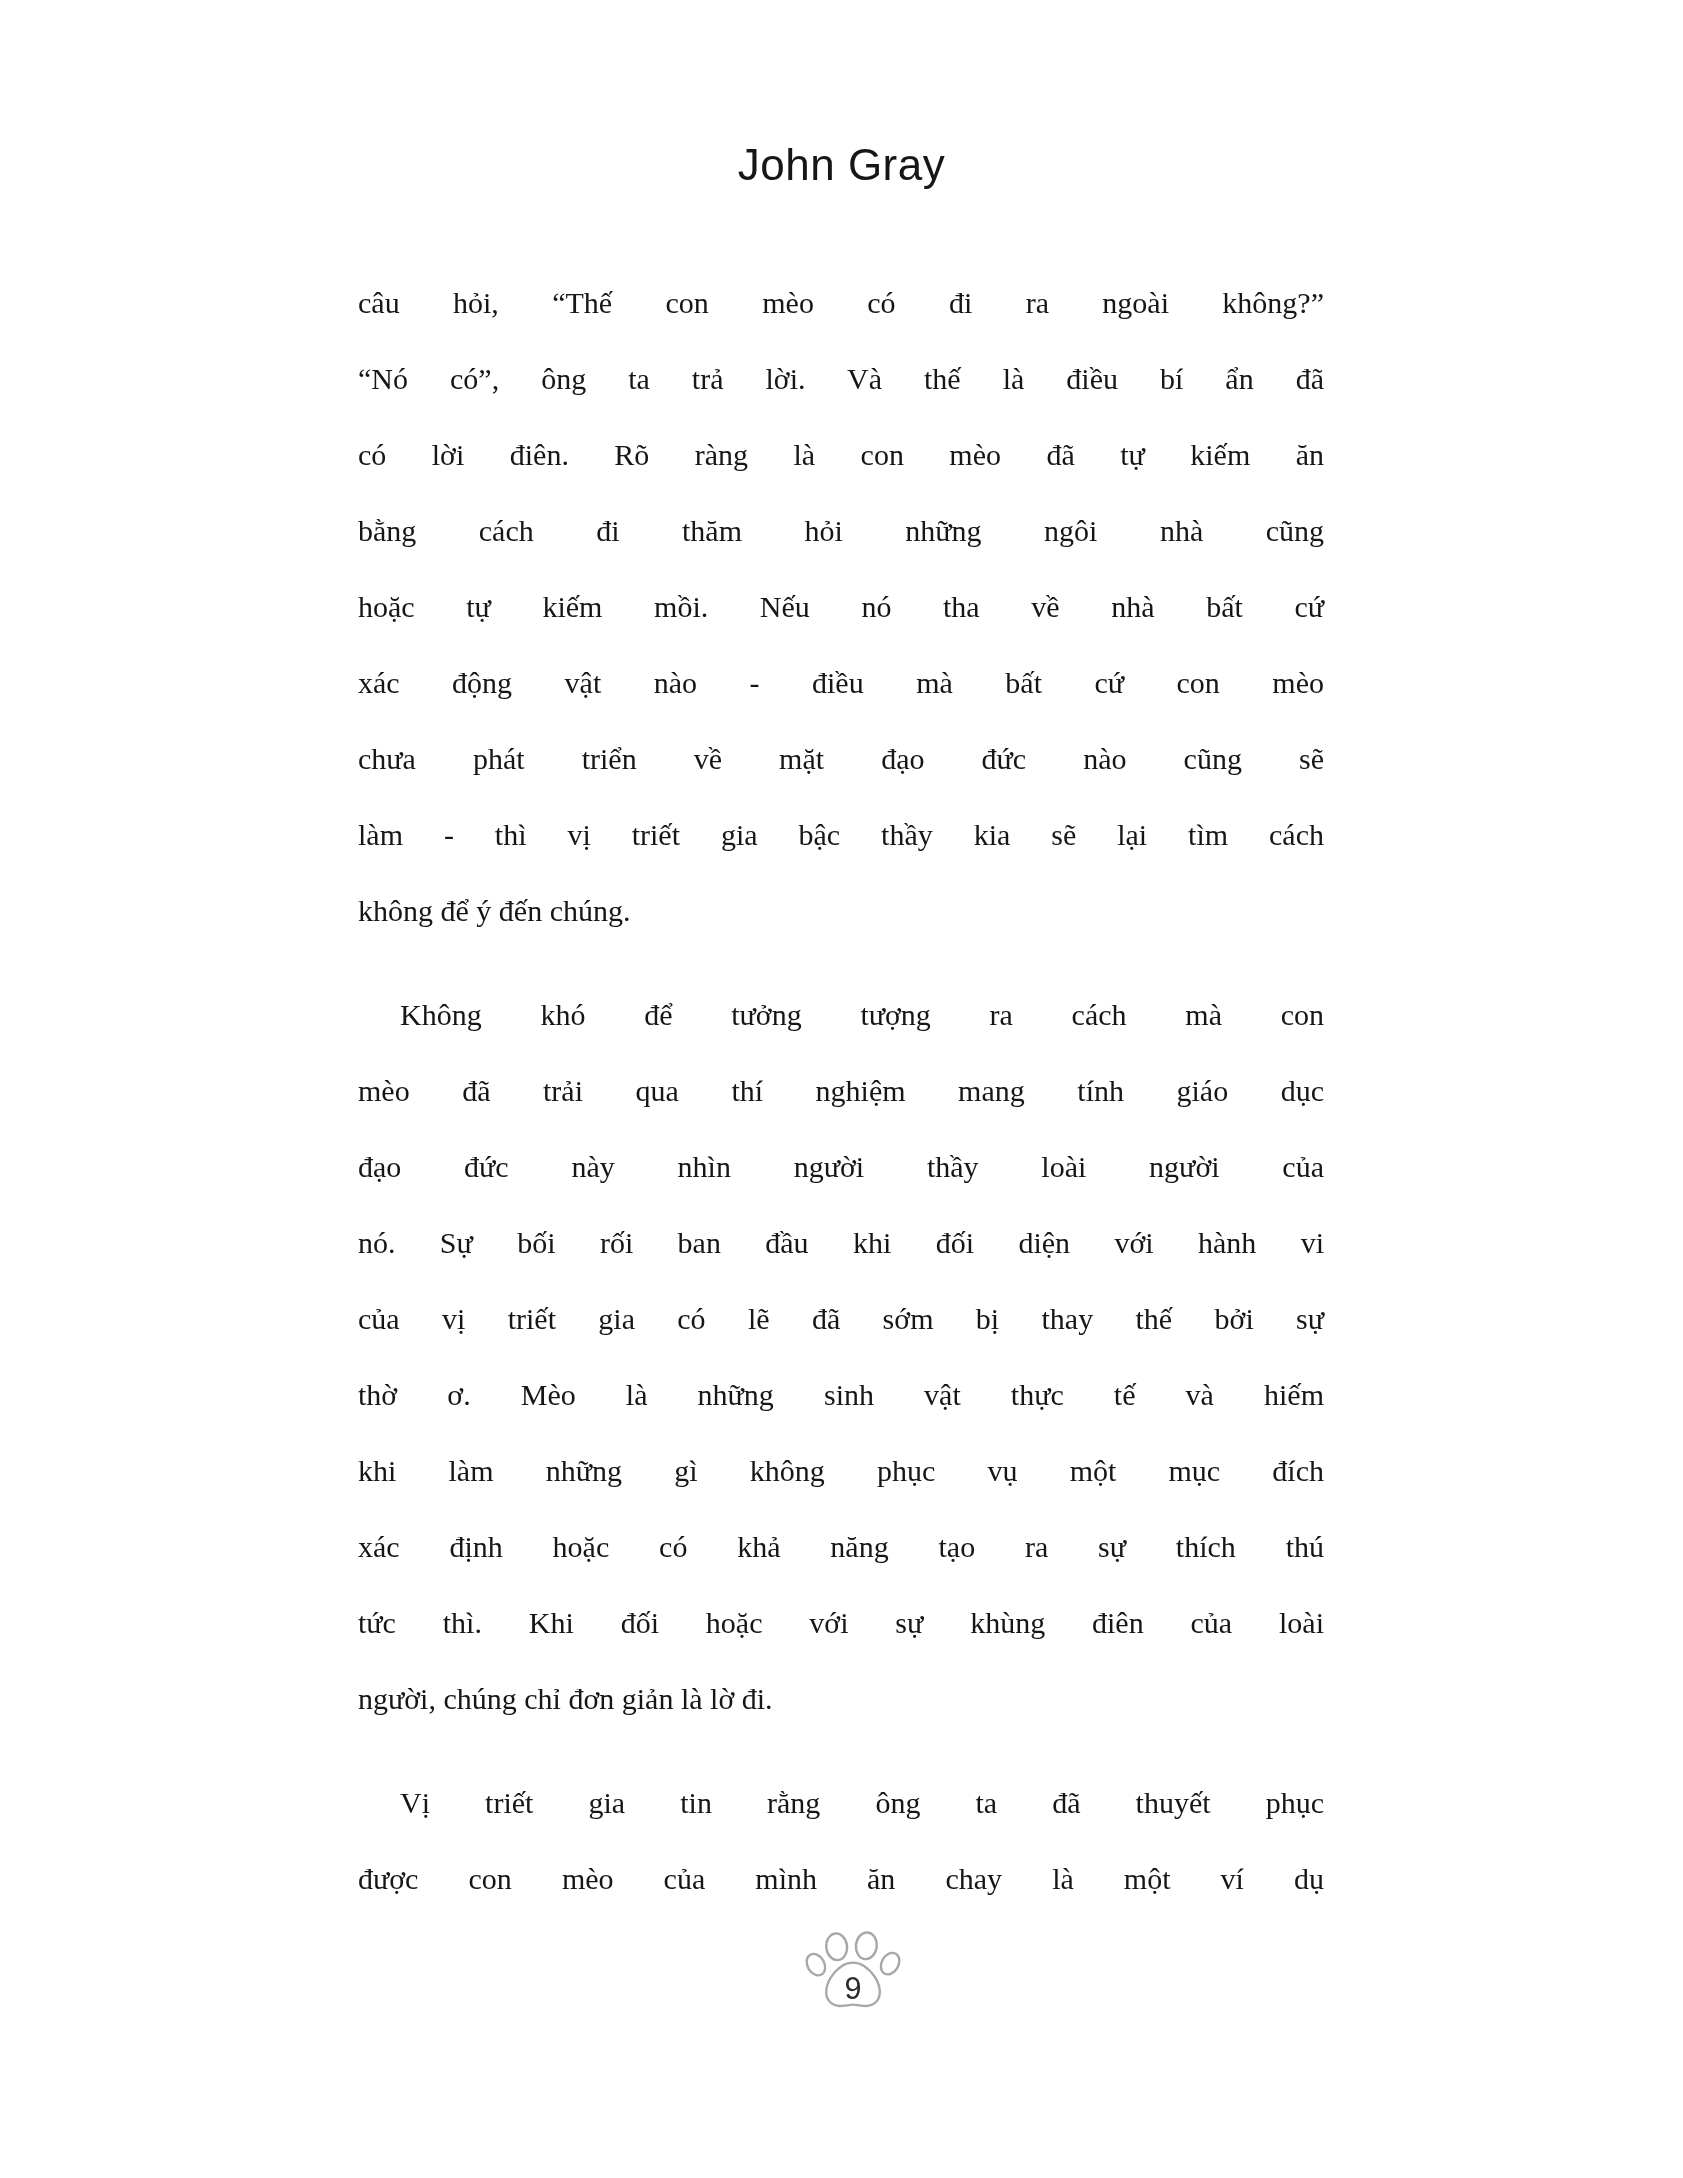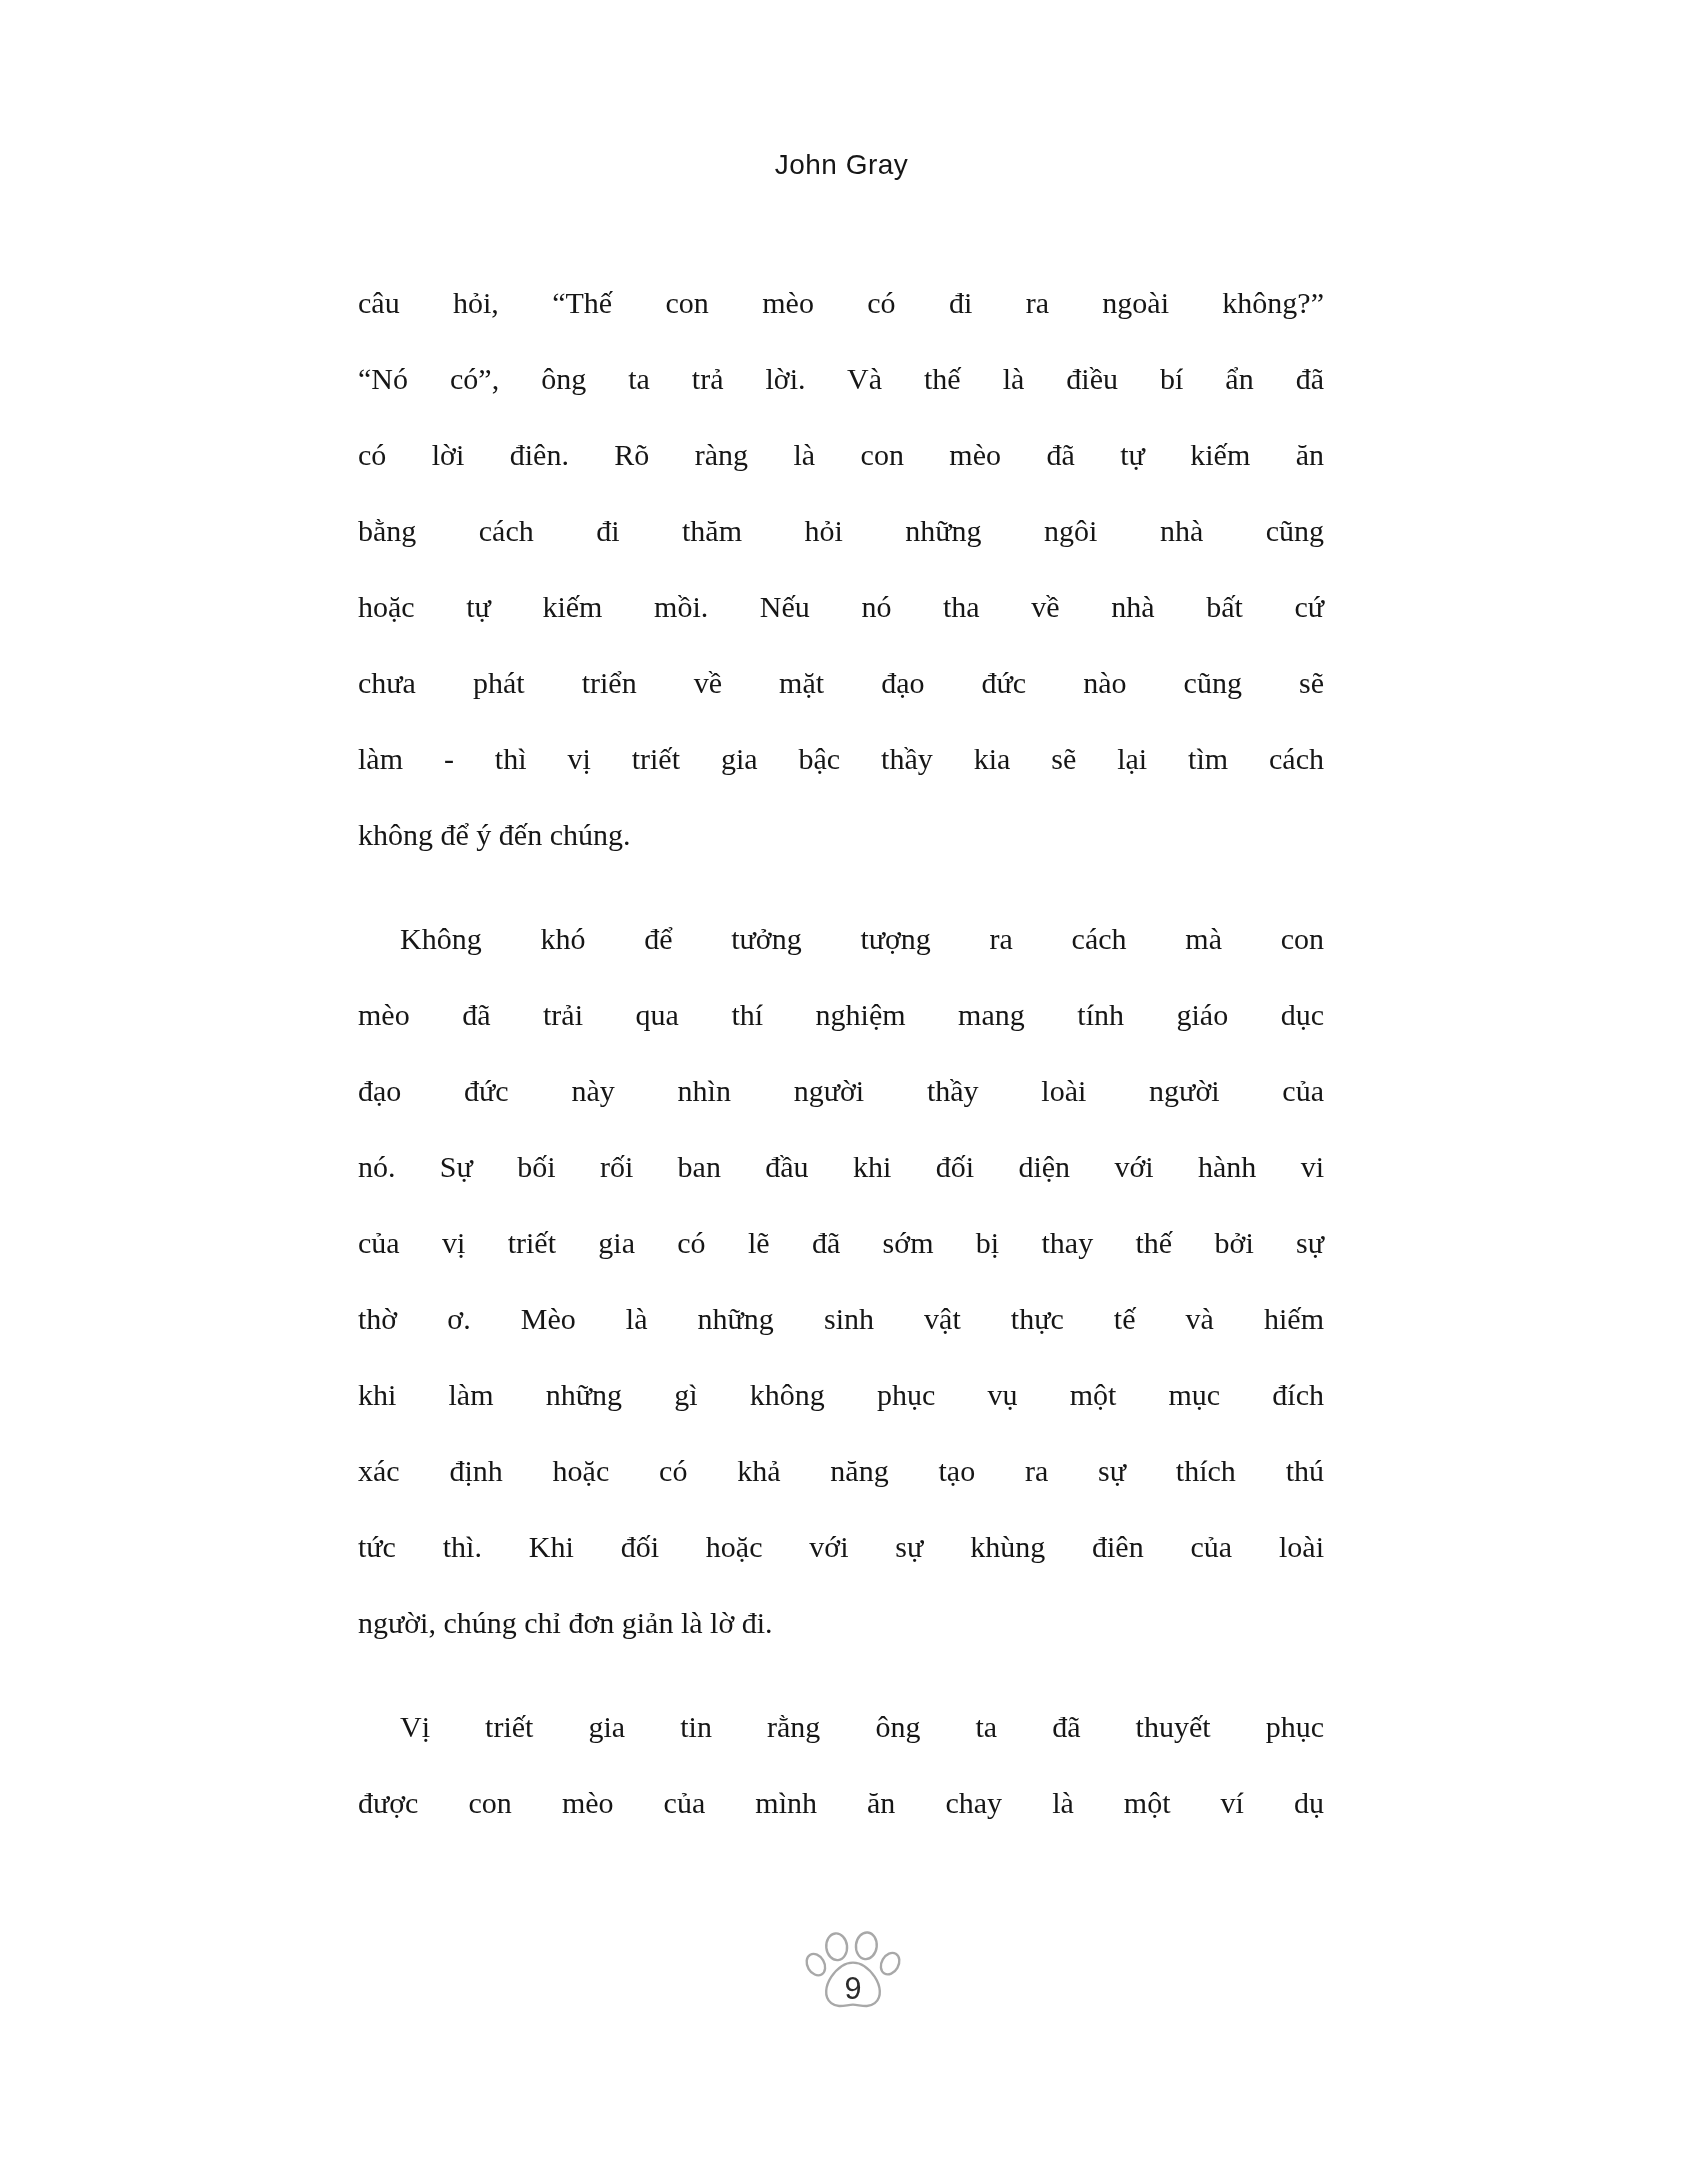--- a/index.html
+++ b/index.html
@@ -16,21 +16,21 @@
     font-family: "Liberation Serif", serif;
     color: var(--text-color, #161616);
   }
   .running-header {
     position: absolute;
     top: 143px;
     left: 0;
     width: 100%;
     text-align: center;
     font-family: "Liberation Sans", sans-serif;
-    font-size: 28px;
+    font-size: 44px;
     line-height: 44px;
     letter-spacing: 0.5px;
     color: var(--text-color, #161616);
   }
   .body-text {
     position: absolute;
     top: 265px;
     left: 358px;
     width: 966px;
     font-size: 30px;
@@ -76,20 +76,21 @@
 
   <div class="running-header">John Gray</div>
 
   <div class="body-text" id="body-text">
       <div class="paragraph">
         <div class="line">câu hỏi, “Thế con mèo có đi ra ngoài không?”</div>
         <div class="line">“Nó có”, ông ta trả lời. Và thế là điều bí ẩn đã</div>
         <div class="line">có lời điên. Rõ ràng là con mèo đã tự kiếm ăn</div>
         <div class="line">bằng cách đi thăm hỏi những ngôi nhà cũng</div>
         <div class="line">hoặc tự kiếm mồi. Nếu nó tha về nhà bất cứ</div>
+        <div class="line">xác động vật nào - điều mà bất cứ con mèo</div>
         <div class="line">chưa phát triển về mặt đạo đức nào cũng sẽ</div>
         <div class="line">làm - thì vị triết gia bậc thầy kia sẽ lại tìm cách</div>
         <div class="line no-justify">không để ý đến chúng.</div>
       </div>
       <div class="paragraph">
         <div class="line indent">Không khó để tưởng tượng ra cách mà con</div>
         <div class="line">mèo đã trải qua thí nghiệm mang tính giáo dục</div>
         <div class="line">đạo đức này nhìn người thầy loài người của</div>
         <div class="line">nó. Sự bối rối ban đầu khi đối diện với hành vi</div>
         <div class="line">của vị triết gia có lẽ đã sớm bị thay thế bởi sự</div>

